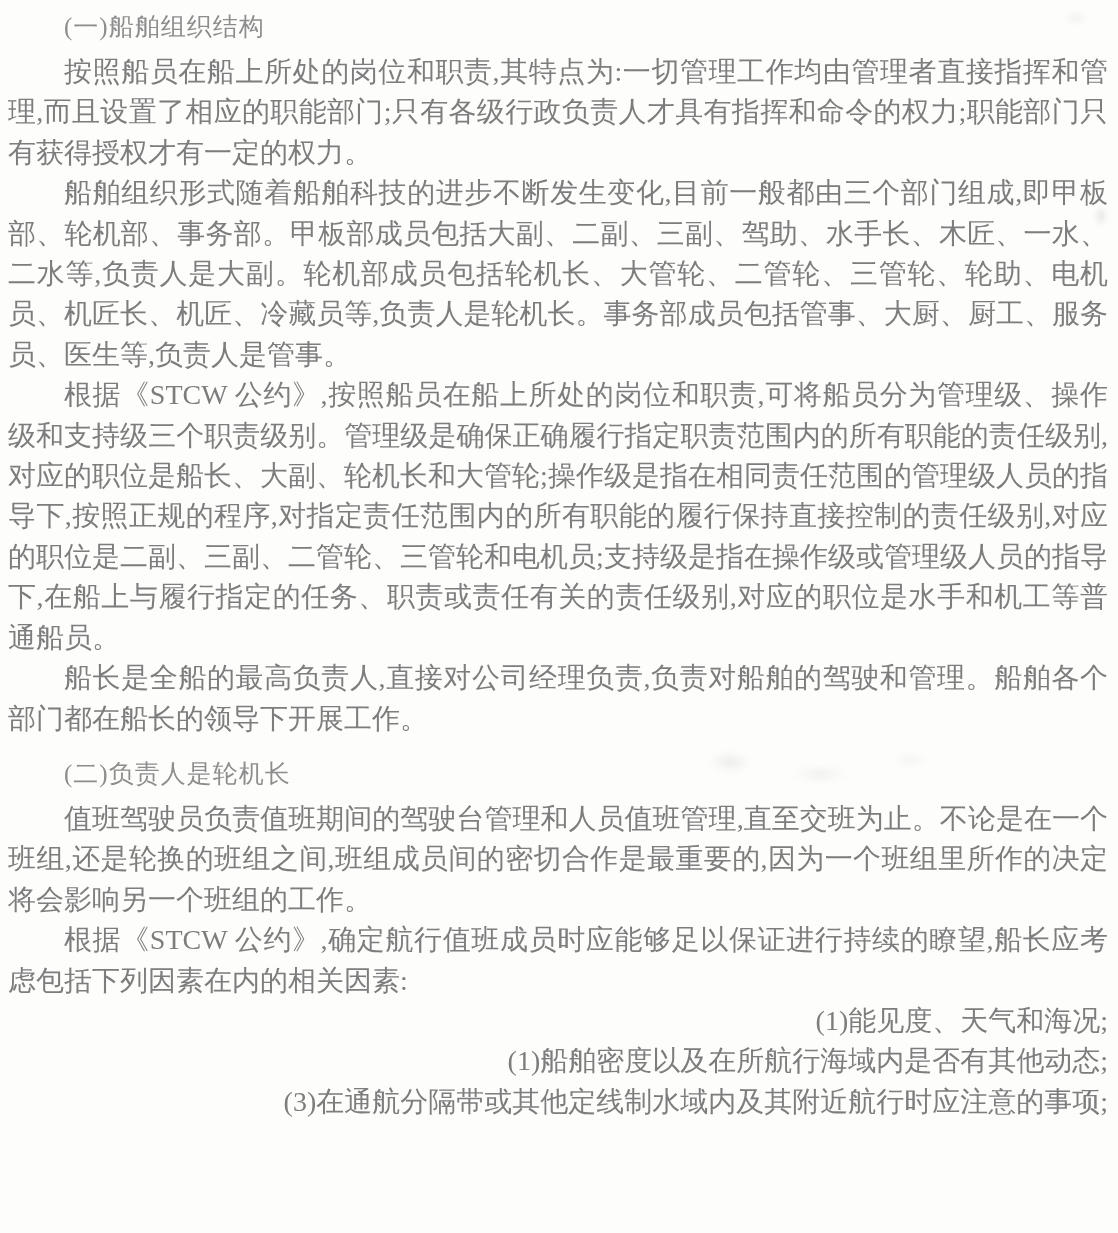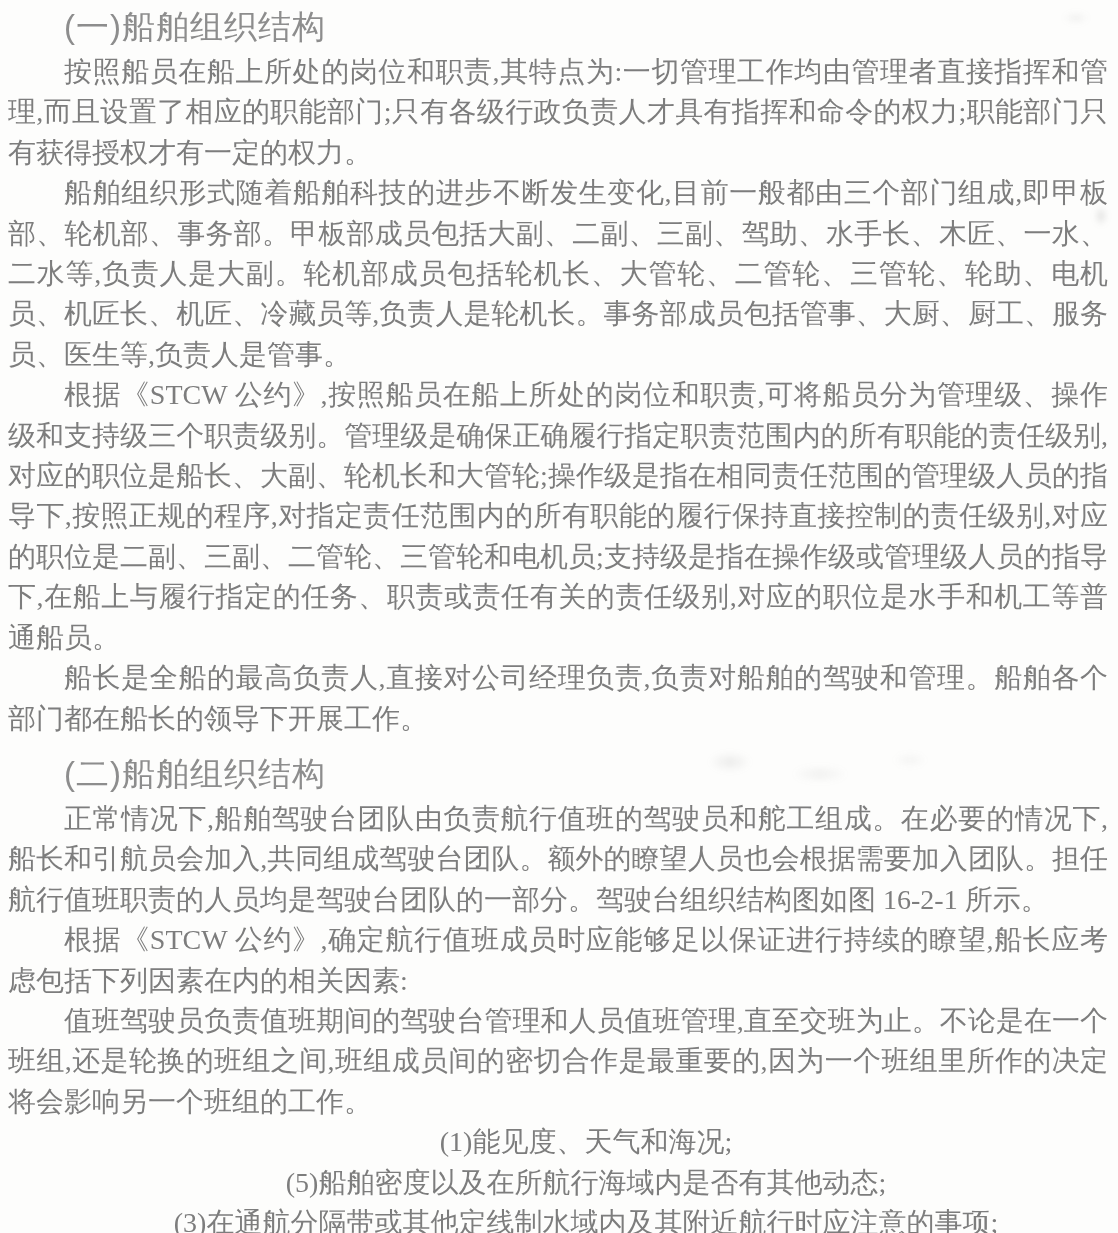--- a/index.html
+++ b/index.html
@@ -14,42 +14,42 @@
     overflow:hidden;
     font-family:"Liberation Serif","DejaVu Serif",serif;
   }
   .page{
     position:relative;
     width:1118px;height:1233px;
     box-sizing:border-box;
     padding:4px 10px 0 8px;
   }
   .section-heading{
-    font-family:Liberation Sans, sans-serif;
+    font-family:Liberation Serif, serif;
     font-weight:400;
-    font-size:33px;
+    font-size:25px;
     line-height:46px;
     color:var(--heading-color);
     margin:0 0 2px 56px;
     letter-spacing:1px;
   }
   .section-heading.second{
     margin-top:12px;
   }
   .body-text{
     font-size:28px;
     line-height:40.4px;
     color:var(--body-color);
     margin:0;
     text-align:justify;
     text-justify:inter-ideograph;
     text-indent:2em;
   }
   .list-line{
-    text-align:center;
+    text-align:right;
   }
   
   .smudge{
     position:absolute;
     pointer-events:none;
     filter:blur(3px);
   }
   .smudge-1{
     left:700px;top:742px;width:320px;height:48px;
     background:
@@ -73,26 +73,25 @@
 
   <section>
     <h2 class="section-heading">(一)船舶组织结构</h2>
     <p class="body-text">按照船员在船上所处的岗位和职责,其特点为:一切管理工作均由管理者直接指挥和管理,而且设置了相应的职能部门;只有各级行政负责人才具有指挥和命令的权力;职能部门只有获得授权才有一定的权力。</p>
     <p class="body-text">船舶组织形式随着船舶科技的进步不断发生变化,目前一般都由三个部门组成,即甲板部、轮机部、事务部。甲板部成员包括大副、二副、三副、驾助、水手长、木匠、一水、二水等,负责人是大副。轮机部成员包括轮机长、大管轮、二管轮、三管轮、轮助、电机员、机匠长、机匠、冷藏员等,负责人是轮机长。事务部成员包括管事、大厨、厨工、服务员、医生等,负责人是管事。</p>
     <p class="body-text">根据《STCW 公约》,按照船员在船上所处的岗位和职责,可将船员分为管理级、操作级和支持级三个职责级别。管理级是确保正确履行指定职责范围内的所有职能的责任级别,对应的职位是船长、大副、轮机长和大管轮;操作级是指在相同责任范围的管理级人员的指导下,按照正规的程序,对指定责任范围内的所有职能的履行保持直接控制的责任级别,对应的职位是二副、三副、二管轮、三管轮和电机员;支持级是指在操作级或管理级人员的指导下,在船上与履行指定的任务、职责或责任有关的责任级别,对应的职位是水手和机工等普通船员。</p>
     <p class="body-text">船长是全船的最高负责人,直接对公司经理负责,负责对船舶的驾驶和管理。船舶各个部门都在船长的领导下开展工作。</p>
   </section>
 
   <section>
-    <h2 class="section-heading second">(二)船舶组织结构</h2>
-    <p class="body-text">正常情况下,船舶驾驶台团队由负责航行值班的驾驶员和舵工组成。在必要的情况下,船长和引航员会加入,共同组成驾驶台团队。额外的瞭望人员也会根据需要加入团队。担任航行值班职责的人员均是驾驶台团队的一部分。驾驶台组织结构图如图 16-2-1 所示。</p>
+    <h2 class="section-heading second">(二)负责人是轮机长</h2>
+    <p class="body-text">值班驾驶员负责值班期间的驾驶台管理和人员值班管理,直至交班为止。不论是在一个班组,还是轮换的班组之间,班组成员间的密切合作是最重要的,因为一个班组里所作的决定将会影响另一个班组的工作。</p>
     <p class="body-text">根据《STCW 公约》,确定航行值班成员时应能够足以保证进行持续的瞭望,船长应考虑包括下列因素在内的相关因素:</p>
-    <p class="body-text">值班驾驶员负责值班期间的驾驶台管理和人员值班管理,直至交班为止。不论是在一个班组,还是轮换的班组之间,班组成员间的密切合作是最重要的,因为一个班组里所作的决定将会影响另一个班组的工作。</p>
     <p class="body-text list-line">(1)能见度、天气和海况;</p>
-    <p class="body-text list-line">(5)船舶密度以及在所航行海域内是否有其他动态;</p>
+    <p class="body-text list-line">(1)船舶密度以及在所航行海域内是否有其他动态;</p>
     <p class="body-text list-line">(3)在通航分隔带或其他定线制水域内及其附近航行时应注意的事项;</p>
   </section>
 
   <div class="smudge smudge-1"></div>
   <div class="smudge smudge-2"></div>
   <div class="smudge smudge-3"></div>
 
 </div>
 
 </body></html>

